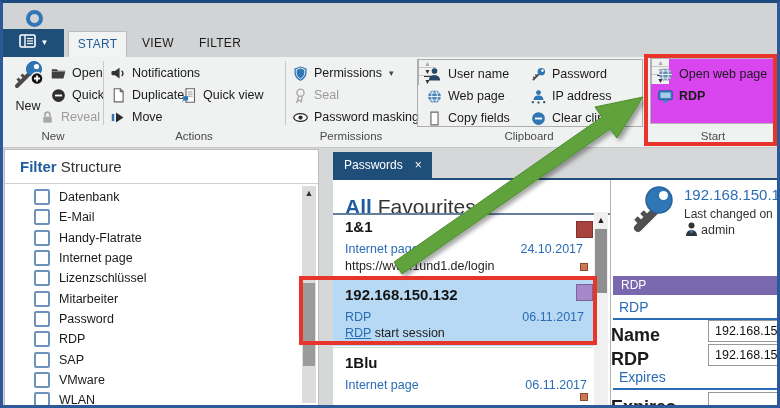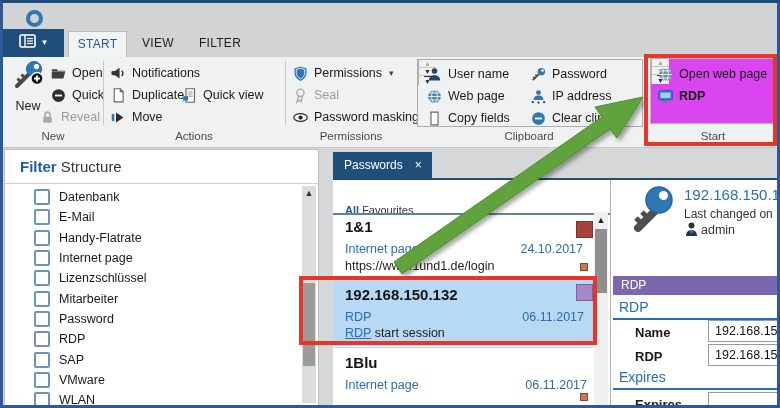--- a/index.html
+++ b/index.html
@@ -45,21 +45,21 @@
   .cb{width:12px;height:12px;border:2px solid #6d93bd;border-radius:2px;background:#fff;flex:0 0 12px;cursor:pointer}
   .sb-scroll{right:2px;top:36px;width:14px;bottom:2px;background:#dcdcdc}
   .sb-scroll .up{height:15px;text-align:center;font-size:9px;color:#333;line-height:15px;background:#dcdcdc;cursor:pointer}
   .sb-thumb{left:1px;right:1px;top:97px;height:83px;background:#9b9b9b;cursor:grab}
 
   
   .tab-pw{left:333px;top:152px;width:88px;height:26px;background:#1f4e79;color:#fff;font-size:12px;display:flex;align-items:center;gap:12px;padding-left:11px;cursor:pointer}
   .tab-pw .x{font-size:12px;cursor:pointer}
   .blueline{left:333px;top:178px;width:444px;height:2.5px;background:#1f4e79}
   .mid{left:333px;top:180px;width:277px;height:225px;background:#fff}
-  .hdr{left:12px;top:24px;font-size:11px;color:#333;white-space:nowrap}
+  .hdr{left:12px;top:15px;font-size:21px;color:#333;white-space:nowrap}
   .hdr b{color:#1e5c9e}
   .hdr-line{left:0;right:0;top:33px;height:2px;background:#64809c}
   .entry{left:0;overflow:visible}
   .e-title{left:12px;font-size:15px;font-weight:bold;color:#141414;white-space:nowrap}
   .e-type{left:12px;font-size:12.5px;color:#2a6cb5;cursor:pointer;white-space:nowrap}
   .e-date{font-size:12.5px;color:#2a6cb5;white-space:nowrap}
   .e-url{left:12px;font-size:12.5px;color:#222;white-space:nowrap}
   .e-link{color:#2a6cb5;text-decoration:underline;cursor:pointer}
   .sq-big{width:15px;height:15px;border:1px solid rgba(0,0,0,.25)}
   .sq-small{width:6px;height:6px;background:#c97a52;border:1px solid #8a4a32}
@@ -69,21 +69,21 @@
   .mid-thumb{left:1px;right:1px;top:17px;height:64px;background:#8f8f8f;cursor:grab}
 
   
   .detail{left:610px;top:180px;width:170px;height:225px;background:#fff;border-left:1px solid #b3b3b3}
   .d-head{left:73px;top:6px;width:94px;height:20px;overflow:hidden;font-size:15px;color:#2a6cb5;white-space:nowrap}
   .d-sub{left:73px;top:27px;width:94px;height:16px;overflow:hidden;font-size:12px;color:#333;white-space:nowrap}
   .d-owner{left:90px;top:43px;font-size:12.5px;color:#333}
   .tagbar{left:2px;top:96px;right:0;height:19px;background:#7a68ae;color:#fff;font-size:12px;line-height:19px;padding-left:8px}
   .sec-h{left:8px;font-size:14px;color:#2a6cb5;white-space:nowrap}
   .sec-line{left:2px;right:0;height:2px;background:#2a6cb5}
-  .f-label{left:24px;font-size:13px;font-weight:bold;color:#1a1a1a;white-space:nowrap}
+  .f-label{left:0;font-size:18px;font-weight:bold;color:#1a1a1a;white-space:nowrap}
   .inp{position:absolute;left:97px;width:100px;height:20px;border:1px solid #999;background:#fff;font-size:12.5px;padding:0 6px;color:#111;font-family:"Liberation Sans",sans-serif}
 
   
   .annot{z-index:66;pointer-events:none}
   .redbox{border:4.5px solid #e8352c}
   .arrow-svg{left:0;top:0;z-index:65;pointer-events:none}
 </style>
 </head>
 <body>
 

